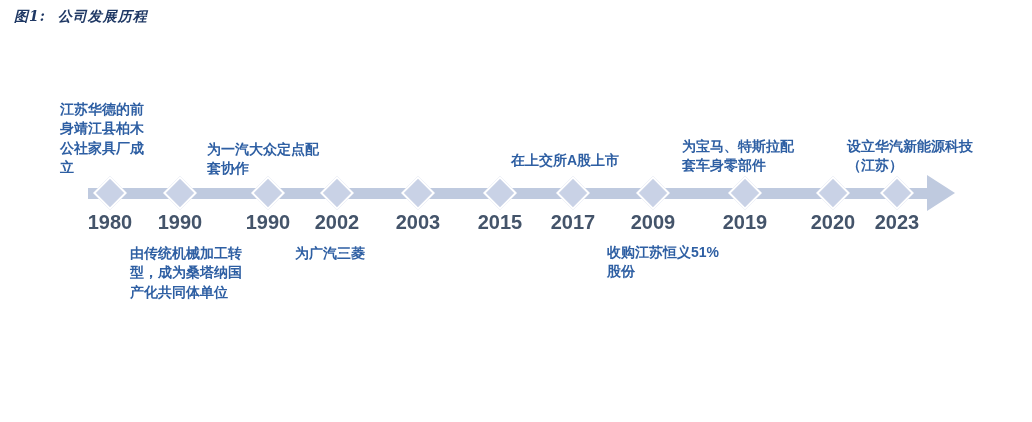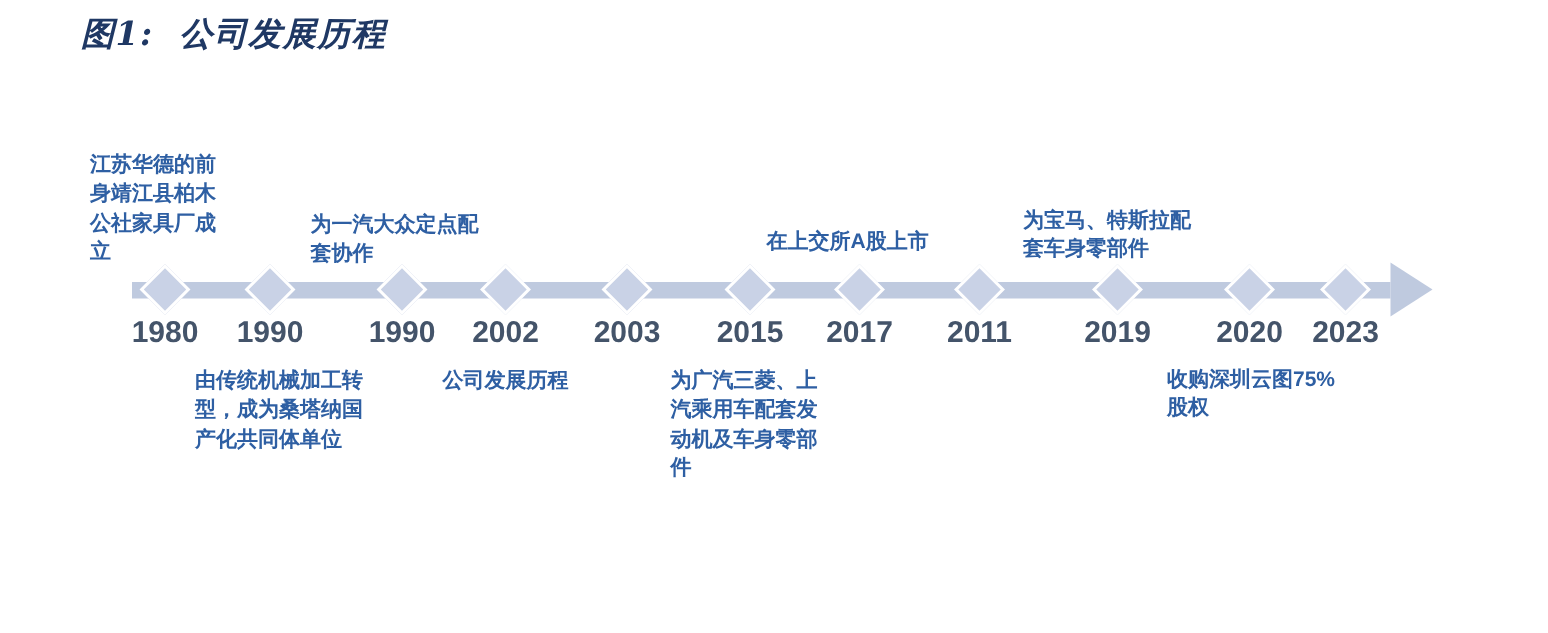--- a/index.html
+++ b/index.html
@@ -10,25 +10,24 @@
     background:#ffffff;
     overflow:hidden;
     font-family:"Liberation Sans", sans-serif;
   }
   .figure-title{
     position:absolute;
     left:14px; top:8px;
     font-family:"DejaVu Serif", serif;
     font-style:italic;
     font-weight:bold;
-    font-size:22px;
+    font-size:14px;
     color:var(--title,#1f3864);
     white-space:pre;
     letter-spacing:1px;
-    margin-left:40px;
   }
   .tl-bar{
     position:absolute;
     left:88px; top:188px;
     width:839px; height:11px;
     background:var(--bar,#bfcadf);
   }
   .tl-arrow{
     position:absolute;
     left:927px; top:175px;
@@ -84,28 +83,28 @@
   <div class="diamond" style="left:821px"></div>
   <div class="diamond" style="left:885px"></div>
 
   <div class="year" style="left:110px">1980</div>
   <div class="year" style="left:180px">1990</div>
   <div class="year" style="left:268px">1990</div>
   <div class="year" style="left:337px">2002</div>
   <div class="year" style="left:418px">2003</div>
   <div class="year" style="left:500px">2015</div>
   <div class="year" style="left:573px">2017</div>
-  <div class="year" style="left:653px">2011</div>
+  <div class="year" style="left:653px">2009</div>
   <div class="year" style="left:745px">2019</div>
   <div class="year" style="left:833px">2020</div>
   <div class="year" style="left:897px">2023</div>
 
   <div class="note" style="left:60px;  top:100px; width:90px">江苏华德的前身靖江县柏木公社家具厂成立</div>
   <div class="note" style="left:207px; top:140px; width:118px">为一汽大众定点配套协作</div>
   <div class="note" style="left:511px; top:151px; width:140px">在上交所A股上市</div>
   <div class="note" style="left:682px; top:137px; width:118px">为宝马、特斯拉配套车身零部件</div>
+  <div class="note" style="left:847px; top:137px; width:140px">设立华汽新能源科技（江苏）</div>
 
   <div class="note" style="left:130px; top:244px; width:118px">由传统机械加工转型，成为桑塔纳国产化共同体单位</div>
-  <div class="note" style="left:295px; top:244px; width:110px">公司发展历程</div>
-  <div class="note" style="left:447px; top:244px; width:104px">为广汽三菱、上汽乘用车配套发动机及车身零部件</div>
-  <div class="note" style="left:778px; top:243px; width:122px">收购深圳云图75%股权</div>
+  <div class="note" style="left:295px; top:244px; width:110px">为广汽三菱</div>
+  <div class="note" style="left:607px; top:243px; width:122px">收购江苏恒义51%股份</div>
 
 </div>
 
 </body></html>

